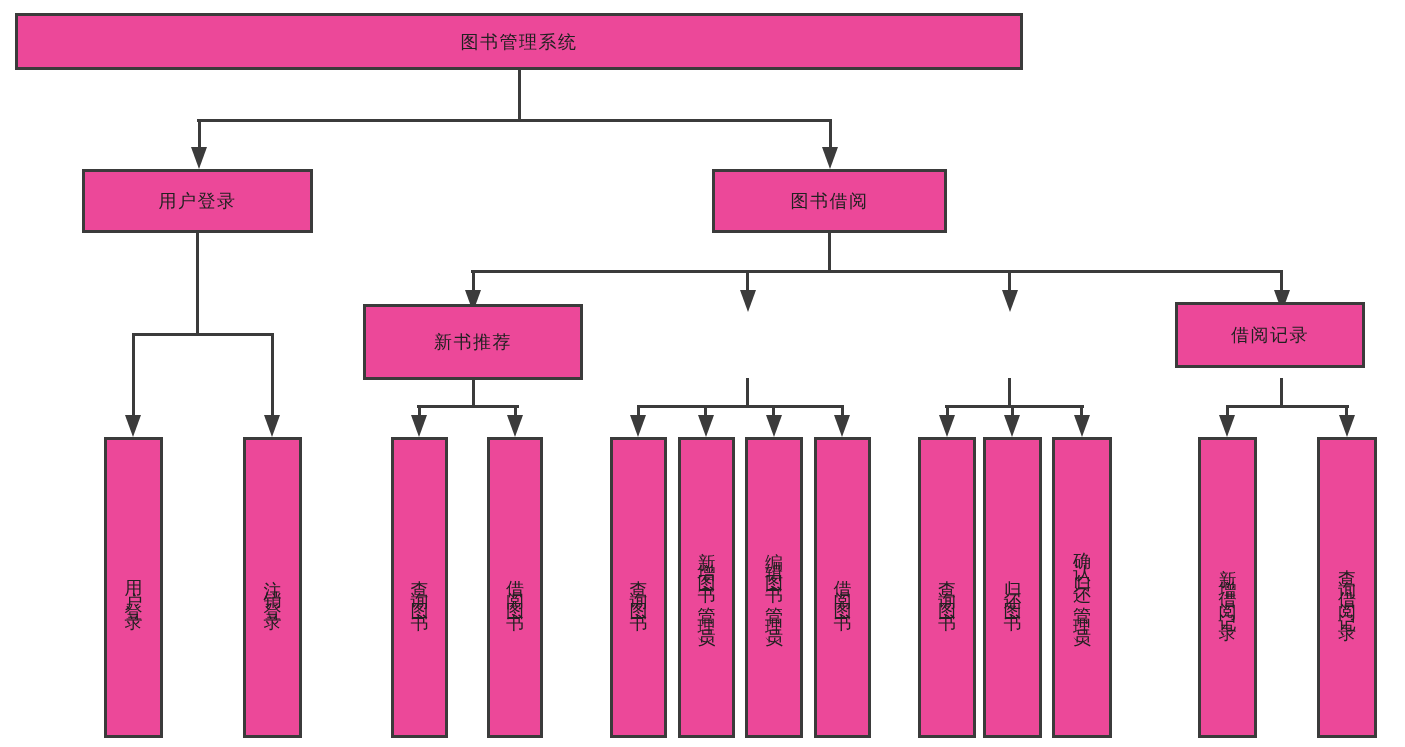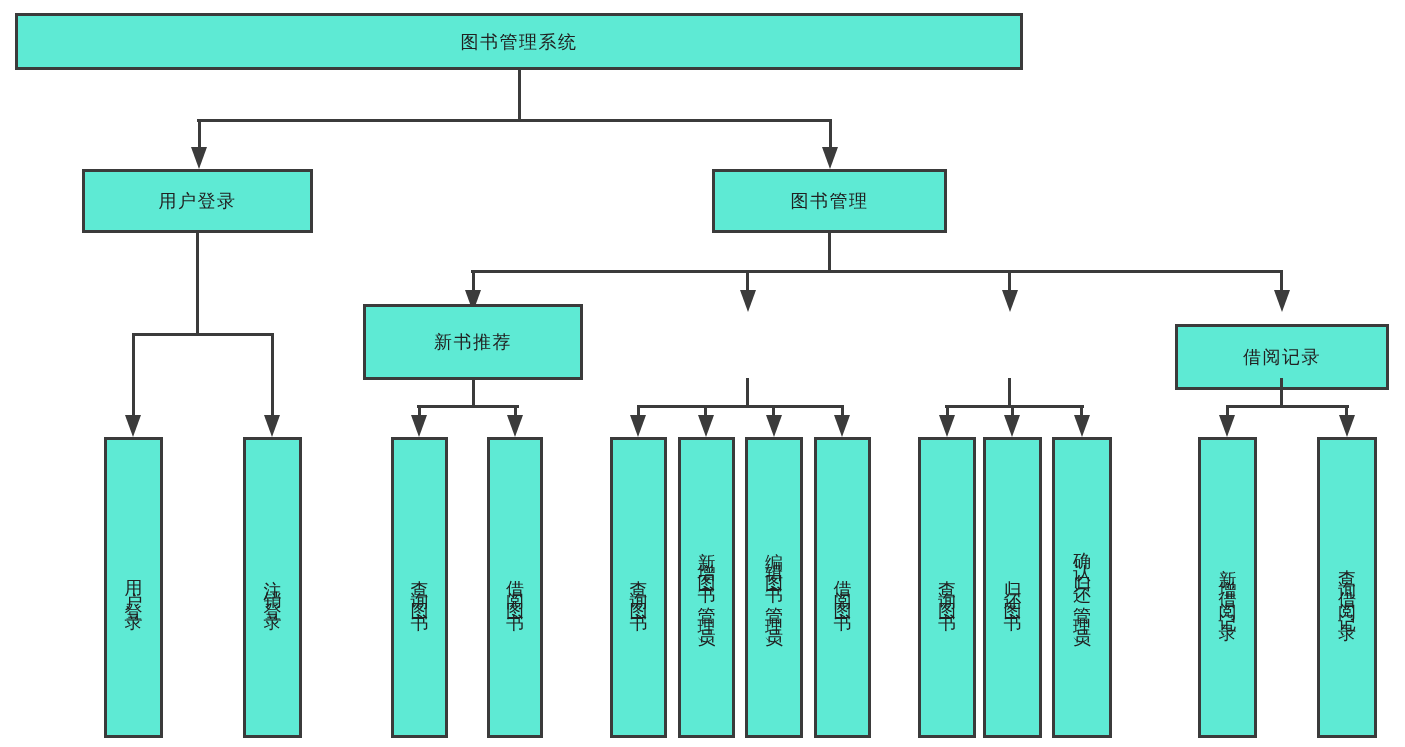--- a/index.html
+++ b/index.html
@@ -8,21 +8,21 @@
     --wm:#b5bbc3;
     --bg:#ffffff;
   }
   html,body{margin:0;padding:0;background:var(--bg);}
   #canvas{
     position:relative;width:1405px;height:747px;background:var(--bg);
     font-family:"Liberation Sans","DejaVu Sans",sans-serif;color:var(--text);
     overflow:hidden;
   }
   .box{
-    position:absolute;box-sizing:border-box;background:#5eead4;
+    position:absolute;box-sizing:border-box;background:#ec4899;
     border:3px solid var(--line);
     display:flex;align-items:center;justify-content:center;
   }
   .box.h span{
     font-size:18px;letter-spacing:1.5px;white-space:nowrap;color:var(--text);
   }
   .box.v span{
     writing-mode:vertical-rl;text-orientation:mixed;
     font-size:18px;letter-spacing:11px;line-height:1;color:var(--text);
   }
@@ -51,21 +51,21 @@
   <div class="hline" style="left:197px;top:119px;width:635px"></div>
   <div class="vline" style="left:198px;top:119px;height:30px"></div>
   <div class="arrow" style="left:191px;top:147px"></div>
   <div class="vline" style="left:829px;top:119px;height:30px"></div>
   <div class="arrow" style="left:822px;top:147px"></div>
 
   <div class="box h" style="left:82px;top:169px;width:231px;height:64px">
     <span>用户登录</span>
   </div>
   <div class="box h" style="left:712px;top:169px;width:235px;height:64px">
-    <span>图书管理</span>
+    <span>图书借阅</span>
   </div>
 
   <div class="vline" style="left:196px;top:233px;height:102px"></div>
   <div class="hline" style="left:132px;top:333px;width:142px"></div>
   <div class="vline" style="left:132px;top:333px;height:84px"></div>
   <div class="arrow" style="left:125px;top:415px"></div>
   <div class="vline" style="left:271px;top:333px;height:84px"></div>
   <div class="arrow" style="left:264px;top:415px"></div>
 
   <div class="vline" style="left:828px;top:233px;height:40px"></div>
@@ -75,21 +75,21 @@
   <div class="vline" style="left:746px;top:270px;height:23px"></div>
   <div class="arrow" style="left:740px;top:290px"></div>
   <div class="vline" style="left:1008px;top:270px;height:23px"></div>
   <div class="arrow" style="left:1002px;top:290px"></div>
   <div class="vline" style="left:1280px;top:270px;height:23px"></div>
   <div class="arrow" style="left:1274px;top:290px"></div>
 
   <div class="box h" style="left:363px;top:304px;width:220px;height:76px">
     <span>新书推荐</span>
   </div>
-  <div class="box h" style="left:1175px;top:324px;width:214px;height:66px">
+  <div class="box h" style="left:1175px;top:302px;width:190px;height:66px">
     <span>借阅记录</span>
   </div>
 
   <div class="vline" style="left:472px;top:378px;height:30px"></div>
   <div class="hline" style="left:417px;top:405px;width:102px"></div>
   <div class="vline" style="left:418px;top:405px;height:12px"></div>
   <div class="arrow" style="left:411px;top:415px"></div>
   <div class="vline" style="left:514px;top:405px;height:12px"></div>
   <div class="arrow" style="left:507px;top:415px"></div>
 

